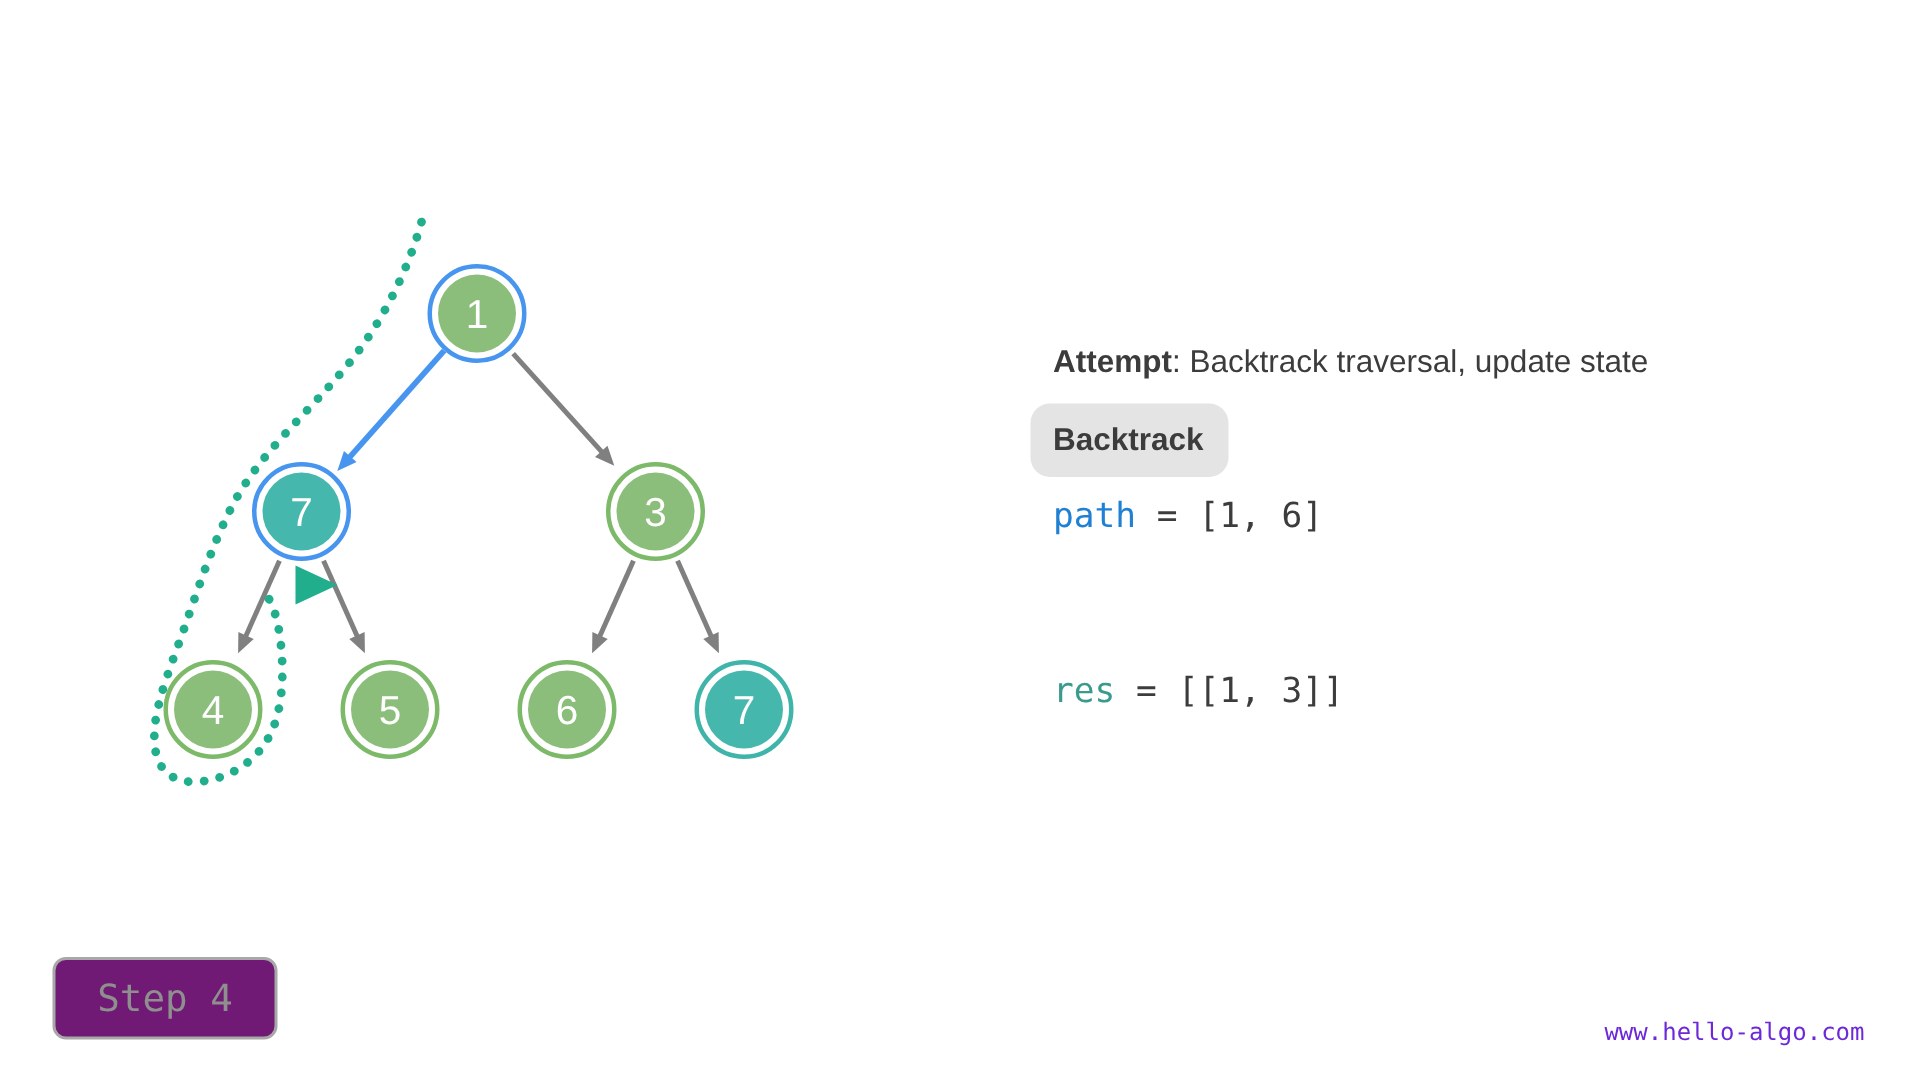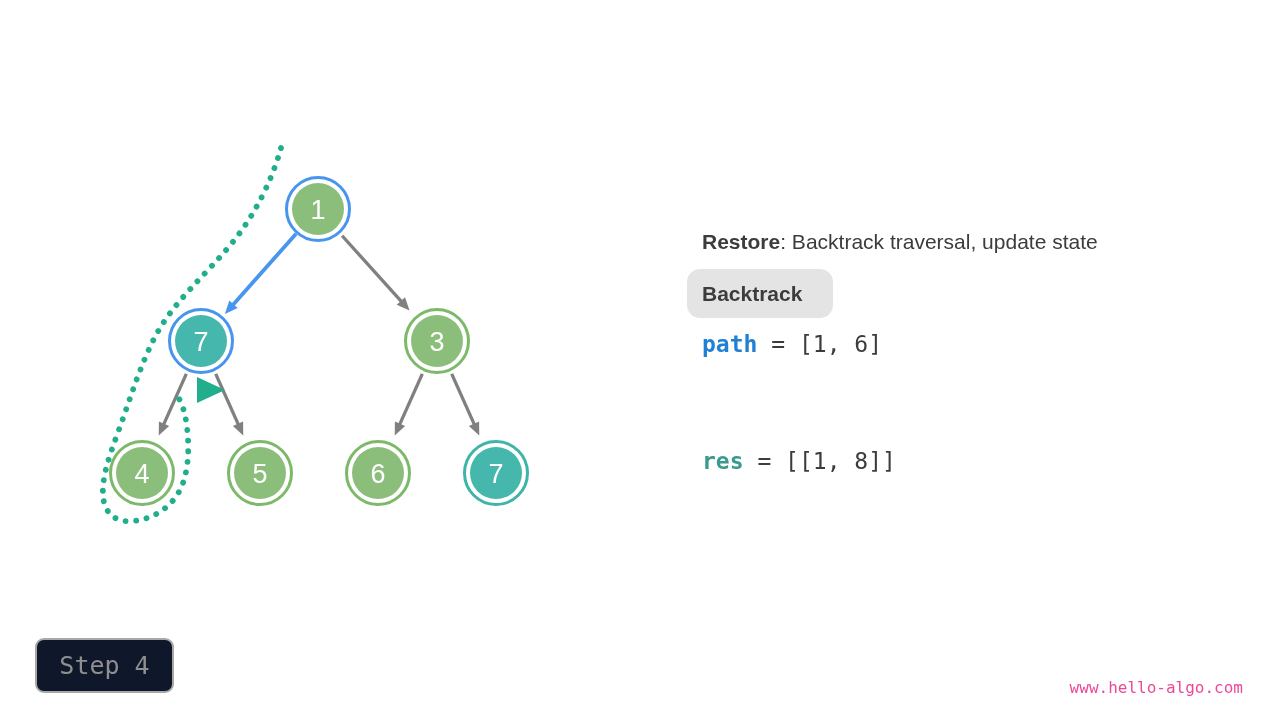--- a/index.html
+++ b/index.html
@@ -12,45 +12,45 @@
 
   .panel-line{
     position:absolute;left:702px;
     font-size:21px;color:#3C3C3C;white-space:pre;
   }
   .attempt-line{top:230px;}
   .bold{font-weight:700;}
   .pill{
     position:absolute;left:687px;top:269px;height:49px;
     display:flex;align-items:center;
-    padding:0 31px 0 15px;border-radius:13px;
+    padding:0 17px 0 15px;border-radius:13px;
     background:#E4E4E4;font-size:21px;color:#3C3C3C;white-space:pre;
   }
   .code-line{
     position:absolute;left:702px;
     font-family:"DejaVu Sans Mono", monospace;
     font-size:23px;color:#3C3C3C;white-space:pre;
   }
   .path-line{top:331px;}
   .res-line{top:448px;}
-  .var{font-weight:700;}
+  .var{font-weight:400;}
   .var-path{color:#1F80D4;}
   .var-res{color:#399A8E;}
 
   .step-badge{
-    position:absolute;left:35px;top:638px;width:139px;height:55px;
+    position:absolute;left:35px;top:638px;width:150px;height:55px;
     box-sizing:border-box;border:2px solid #A8A8A8;border-radius:9px;
-    background:#0f172a;
+    background:#701a75;
     display:flex;align-items:center;justify-content:center;
     font-family:"DejaVu Sans Mono", monospace;font-size:25px;color:#8F8F8F;
     white-space:pre;
   }
   .watermark{
     position:absolute;right:37px;top:678px;
-    font-family:"DejaVu Sans Mono", monospace;font-size:16px;color:#ec4899;
+    font-family:"DejaVu Sans Mono", monospace;font-size:16px;color:#6d28d9;
   }
 </style>
 </head>
 <body>
 
 <div class="stage">
 
   <svg id="tree-svg" viewBox="0 0 640 720">
       <line x1="296.11085202757687" y1="233.69544899452865" x2="231.5121456585292" y2="306.57604079550555" stroke="#4795EF" stroke-width="3.8"></line>
       <polygon points="224.87907051537067,314.05951018778694 229.31132534179915,300.6164778976524 237.69281106115432,308.0455220579899" fill="#4795EF"></polygon>
@@ -96,24 +96,24 @@
         <circle cx="378" cy="473" r="26" fill="#8CBE7B"></circle>
         <text x="378" y="473" dy="0.36em" text-anchor="middle" fill="#FFFFFF" font-size="27" font-family="&quot;Liberation Sans&quot;, sans-serif">6</text>
       </g>
       <g>
         <circle cx="496" cy="473" r="31.5" fill="#ffffff" stroke="#3FB4A9" stroke-width="3"></circle>
         <circle cx="496" cy="473" r="26" fill="#45B7AD"></circle>
         <text x="496" y="473" dy="0.36em" text-anchor="middle" fill="#FFFFFF" font-size="27" font-family="&quot;Liberation Sans&quot;, sans-serif">7</text>
       </g>
     </svg>
 
-  <div class="panel-line attempt-line"><span class="bold">Restore</span><span>: Backtrack traversal, update state</span></div>
+  <div class="panel-line attempt-line"><span class="bold">Attempt</span><span>: Backtrack traversal, update state</span></div>
 
   <div class="pill"><span class="bold">Backtrack</span></div>
 
   <div class="code-line path-line"><span class="var var-path">path</span><span> = [1, 6]</span></div>
 
-  <div class="code-line res-line"><span class="var var-res">res</span><span> = [[1, 8]]</span></div>
+  <div class="code-line res-line"><span class="var var-res">res</span><span> = [[1, 3]]</span></div>
 
   <div class="step-badge">Step 4</div>
 
   <div class="watermark">www.hello-algo.com</div>
 </div>
 
 </body></html>

